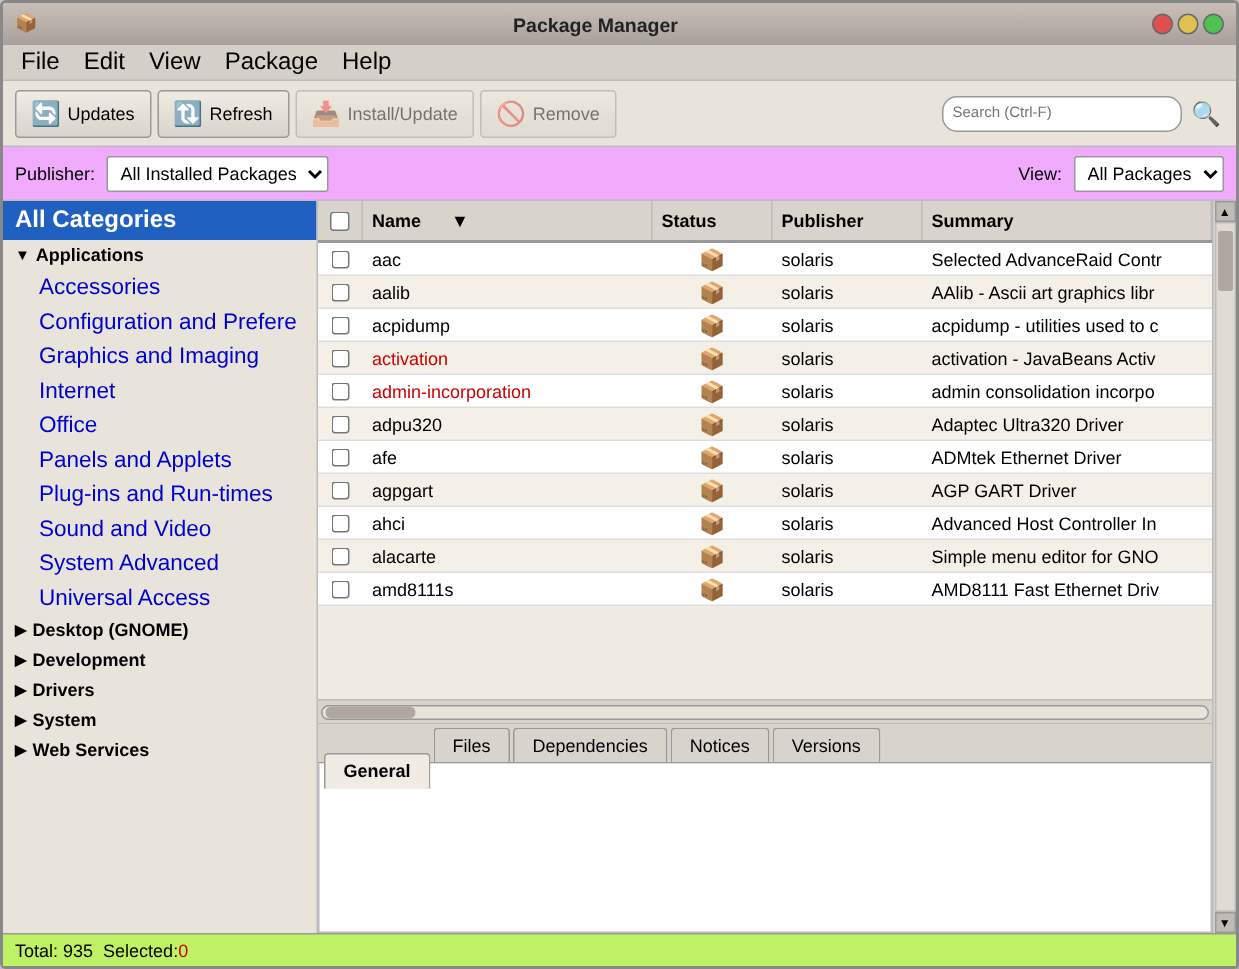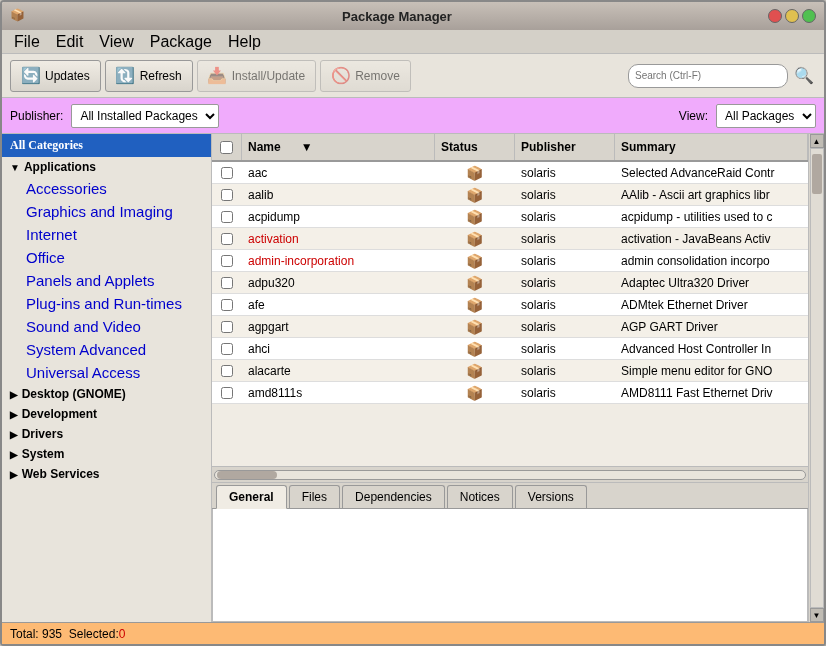--- a/index.html
+++ b/index.html
@@ -148,23 +148,22 @@
       overflow-y: auto;
       display: flex;
       flex-direction: column;
     }
 
     .sidebar-all-categories {
       background: #2060c0;
       color: white;
       padding: 4px 8px;
       font-weight: bold;
-      font-size: 12px;
-      cursor: pointer;
-      font-family: Liberation Serif, serif;
+      font-size: 16px;
+      cursor: pointer;
     }
 
     .sidebar-section {
       display: flex;
       flex-direction: column;
     }
 
     .sidebar-section-header {
       display: flex;
       align-items: center;
@@ -317,34 +316,34 @@
       border-radius: 3px 3px 0 0;
       background: #d8d4cc;
       margin-right: 2px;
     }
 
     .detail-tab.active {
       background: #f0ece4;
       font-weight: bold;
       border-bottom: 1px solid #f0ece4;
       position: relative;
-      top: 1px;
+      top: 18px;
       padding-left: 12px;
     }
 
     .detail-content {
       flex: 1;
       background: white;
       padding: 4px;
       border: 1px solid #bbb;
       border-top: none;
     }
 
     .status-bar {
-      background: #fdba74;
+      background: #bef264;
       border-top: 1px solid #999;
       padding: 2px 8px;
       font-size: 12px;
       display: flex;
       align-items: center;
       height: 22px;
     }
 
     .status-selected { color: #cc0000; }
 
@@ -449,20 +448,21 @@
   <div class="content-area">
 
     <div class="sidebar">
       <div class="sidebar-all-categories">All Categories</div>
       <div class="sidebar-section">
         <div class="sidebar-section-header">
           <span class="arrow">▼</span>
           <span>Applications</span>
         </div>
         <div class="sidebar-item">Accessories</div>
+        <div class="sidebar-item">Configuration and Prefere</div>
         <div class="sidebar-item">Graphics and Imaging</div>
         <div class="sidebar-item">Internet</div>
         <div class="sidebar-item">Office</div>
         <div class="sidebar-item">Panels and Applets</div>
         <div class="sidebar-item">Plug-ins and Run-times</div>
         <div class="sidebar-item">Sound and Video</div>
         <div class="sidebar-item">System Advanced</div>
         <div class="sidebar-item">Universal Access</div>
       </div>
       <div class="sidebar-section">

